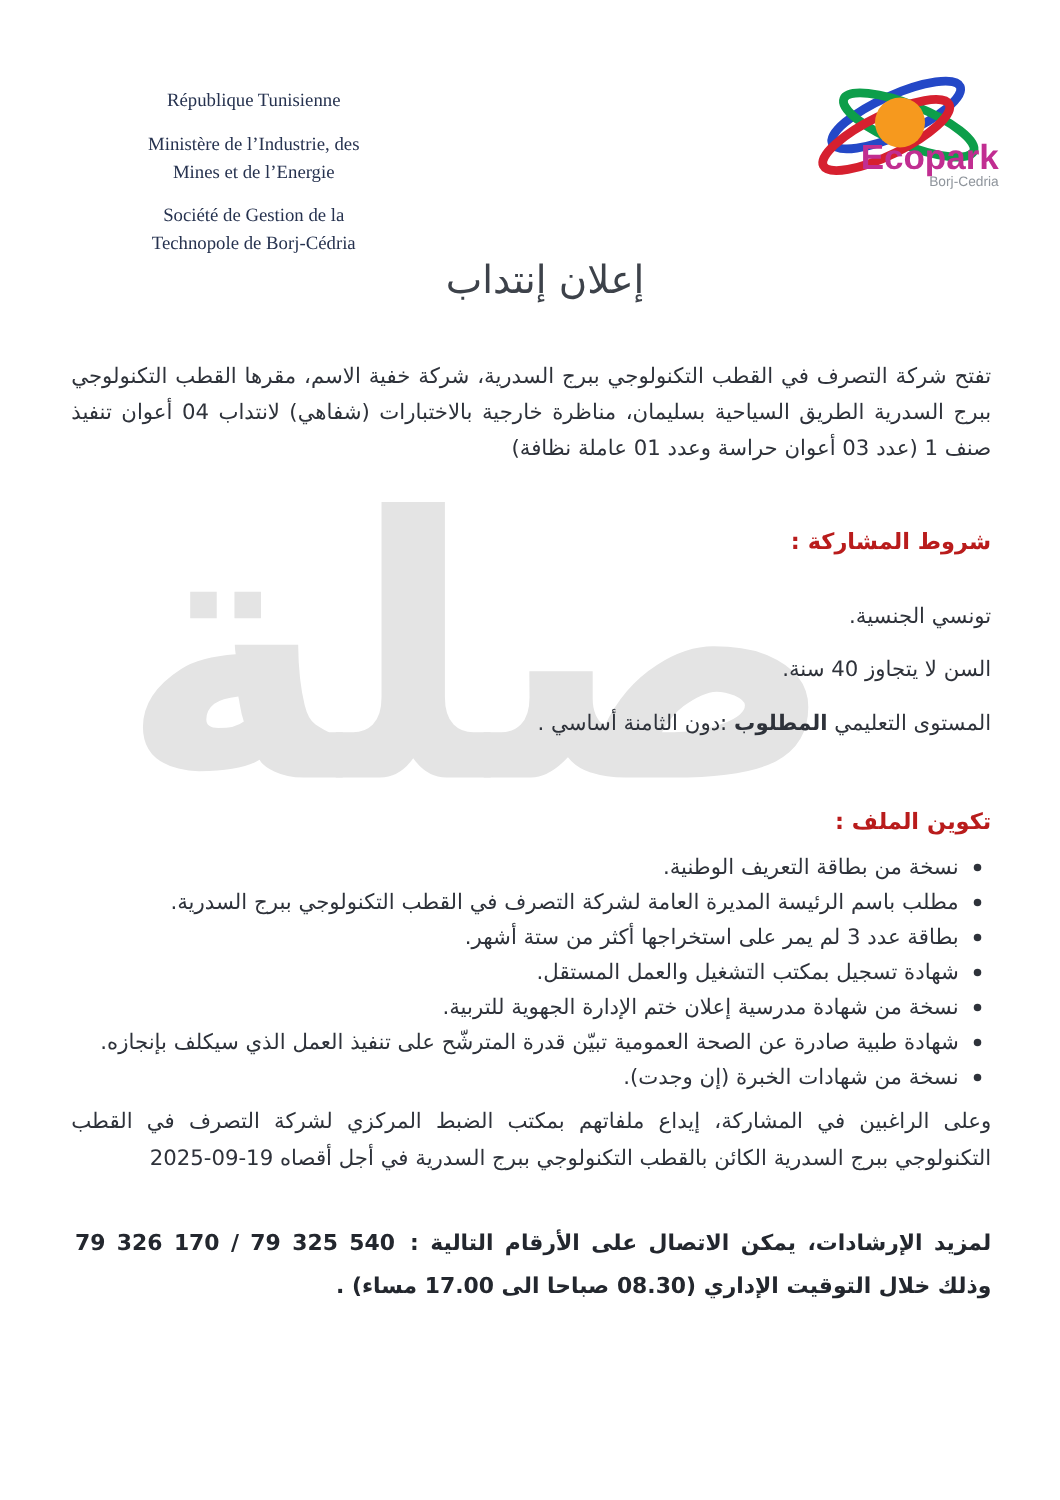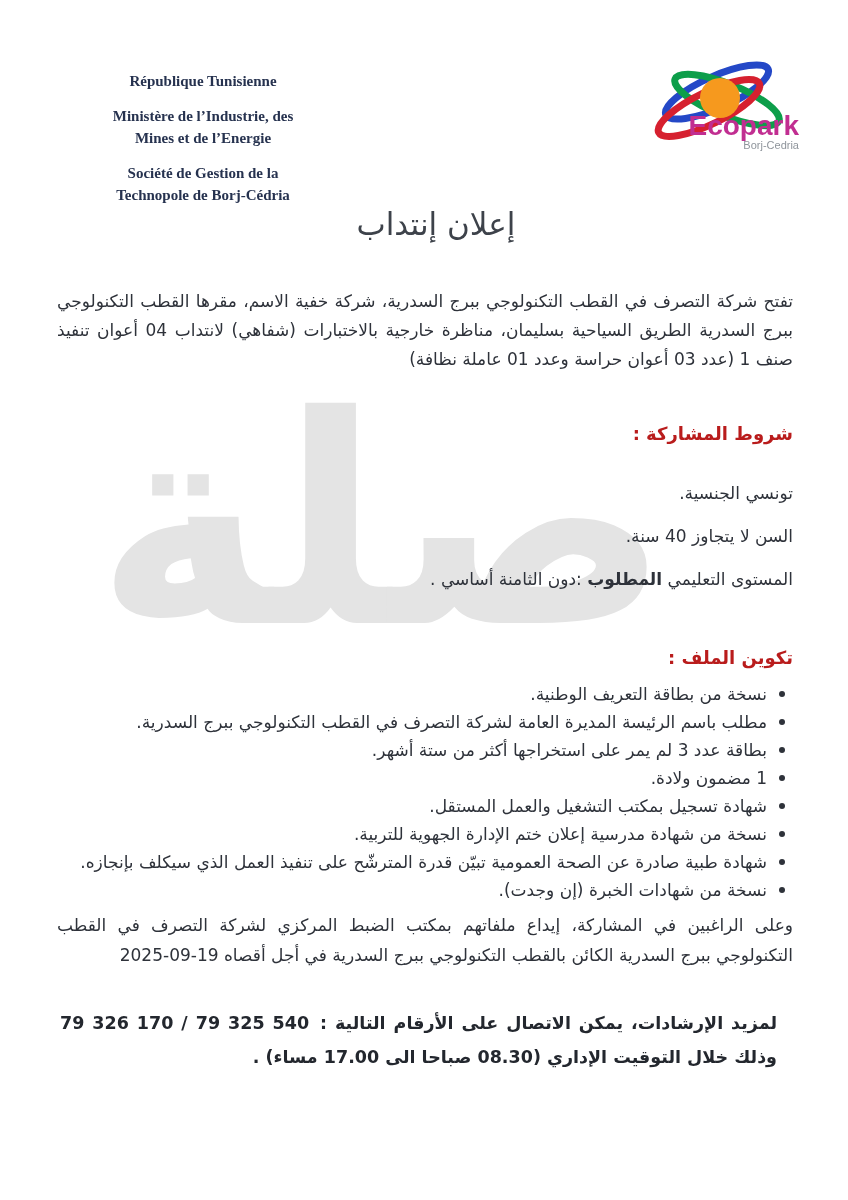--- a/index.html
+++ b/index.html
@@ -28,21 +28,21 @@
     user-select: none;
   }
   
   .org-block {
     position: absolute;
     top: 70px;
     left: 88px;
     width: 230px;
     text-align: center;
     font-family: "Liberation Serif", serif;
-    font-weight: bold;
+    font-weight: normal;
     font-size: 15px;
     line-height: 1.5;
     color: #26324f;
     z-index: 1;
   }
   .org-group { margin: 0 0 12px 0; }
   .logo-wrap {
     position: absolute;
     top: 52px;
     right: 42px;
@@ -100,21 +100,21 @@
     position: absolute;
     right: 8px;
     top: 11px;
     width: 6px;
     height: 6px;
     border-radius: 50%;
     background: #2e323a;
   }
   .p-submit { margin: 6px 0 0 0; text-align: justify; line-height: 30px; }
   .p-contact {
-    margin: 36px 16px 0 0;
+    margin: 36px 0 0 0;
     font-weight: bold;
     text-align: justify;
     line-height: 34px;
     font-size: 17.5px;
     color: #23272e;
   }
   .phones { margin: 0 3px; white-space: nowrap; }
   .ltr-run { unicode-bidi: isolate; direction: ltr; }
 </style>
 </head>
@@ -152,21 +152,20 @@
     <h2 class="sec-heading sec1">شروط المشاركة :</h2>
     <p class="cond cond-first">تونسي الجنسية.</p>
     <p class="cond">السن لا يتجاوز 40 سنة.</p>
     <p class="cond"><span>المستوى التعليمي </span><strong>المطلوب</strong><span> :دون الثامنة أساسي .</span></p>
 
     <h2 class="sec-heading sec2">تكوين الملف :</h2>
     <ul class="file-list">
       <li>نسخة من بطاقة التعريف الوطنية.</li>
       <li>مطلب باسم الرئيسة المديرة العامة لشركة التصرف في القطب التكنولوجي ببرج السدرية.</li>
       <li>بطاقة عدد 3 لم يمر على استخراجها أكثر من ستة أشهر.</li>
-      <li>1 مضمون ولادة.</li>
       <li>شهادة تسجيل بمكتب التشغيل والعمل المستقل.</li>
       <li>نسخة من شهادة مدرسية إعلان ختم الإدارة الجهوية للتربية.</li>
       <li>شهادة طبية صادرة عن الصحة العمومية تبيّن قدرة المترشّح على تنفيذ العمل الذي سيكلف بإنجازه.</li>
       <li>نسخة من شهادات الخبرة (إن وجدت).</li>
     </ul>
 
     <p class="p-submit"><span>وعلى الراغبين في المشاركة، إيداع ملفاتهم بمكتب الضبط المركزي لشركة التصرف في القطب التكنولوجي ببرج السدرية الكائن بالقطب التكنولوجي ببرج السدرية في أجل أقصاه </span><span class="ltr-run" dir="ltr">2025-09-19</span></p>
 
     <p class="p-contact"><span>لمزيد الإرشادات، يمكن الاتصال على الأرقام التالية : </span><span class="phones ltr-run" dir="ltr"><span>79 326 170</span> <span>/</span> <span>79 325 540</span></span><span> وذلك خلال التوقيت الإداري (08.30 صباحا الى 17.00 مساء) .</span></p>
 

